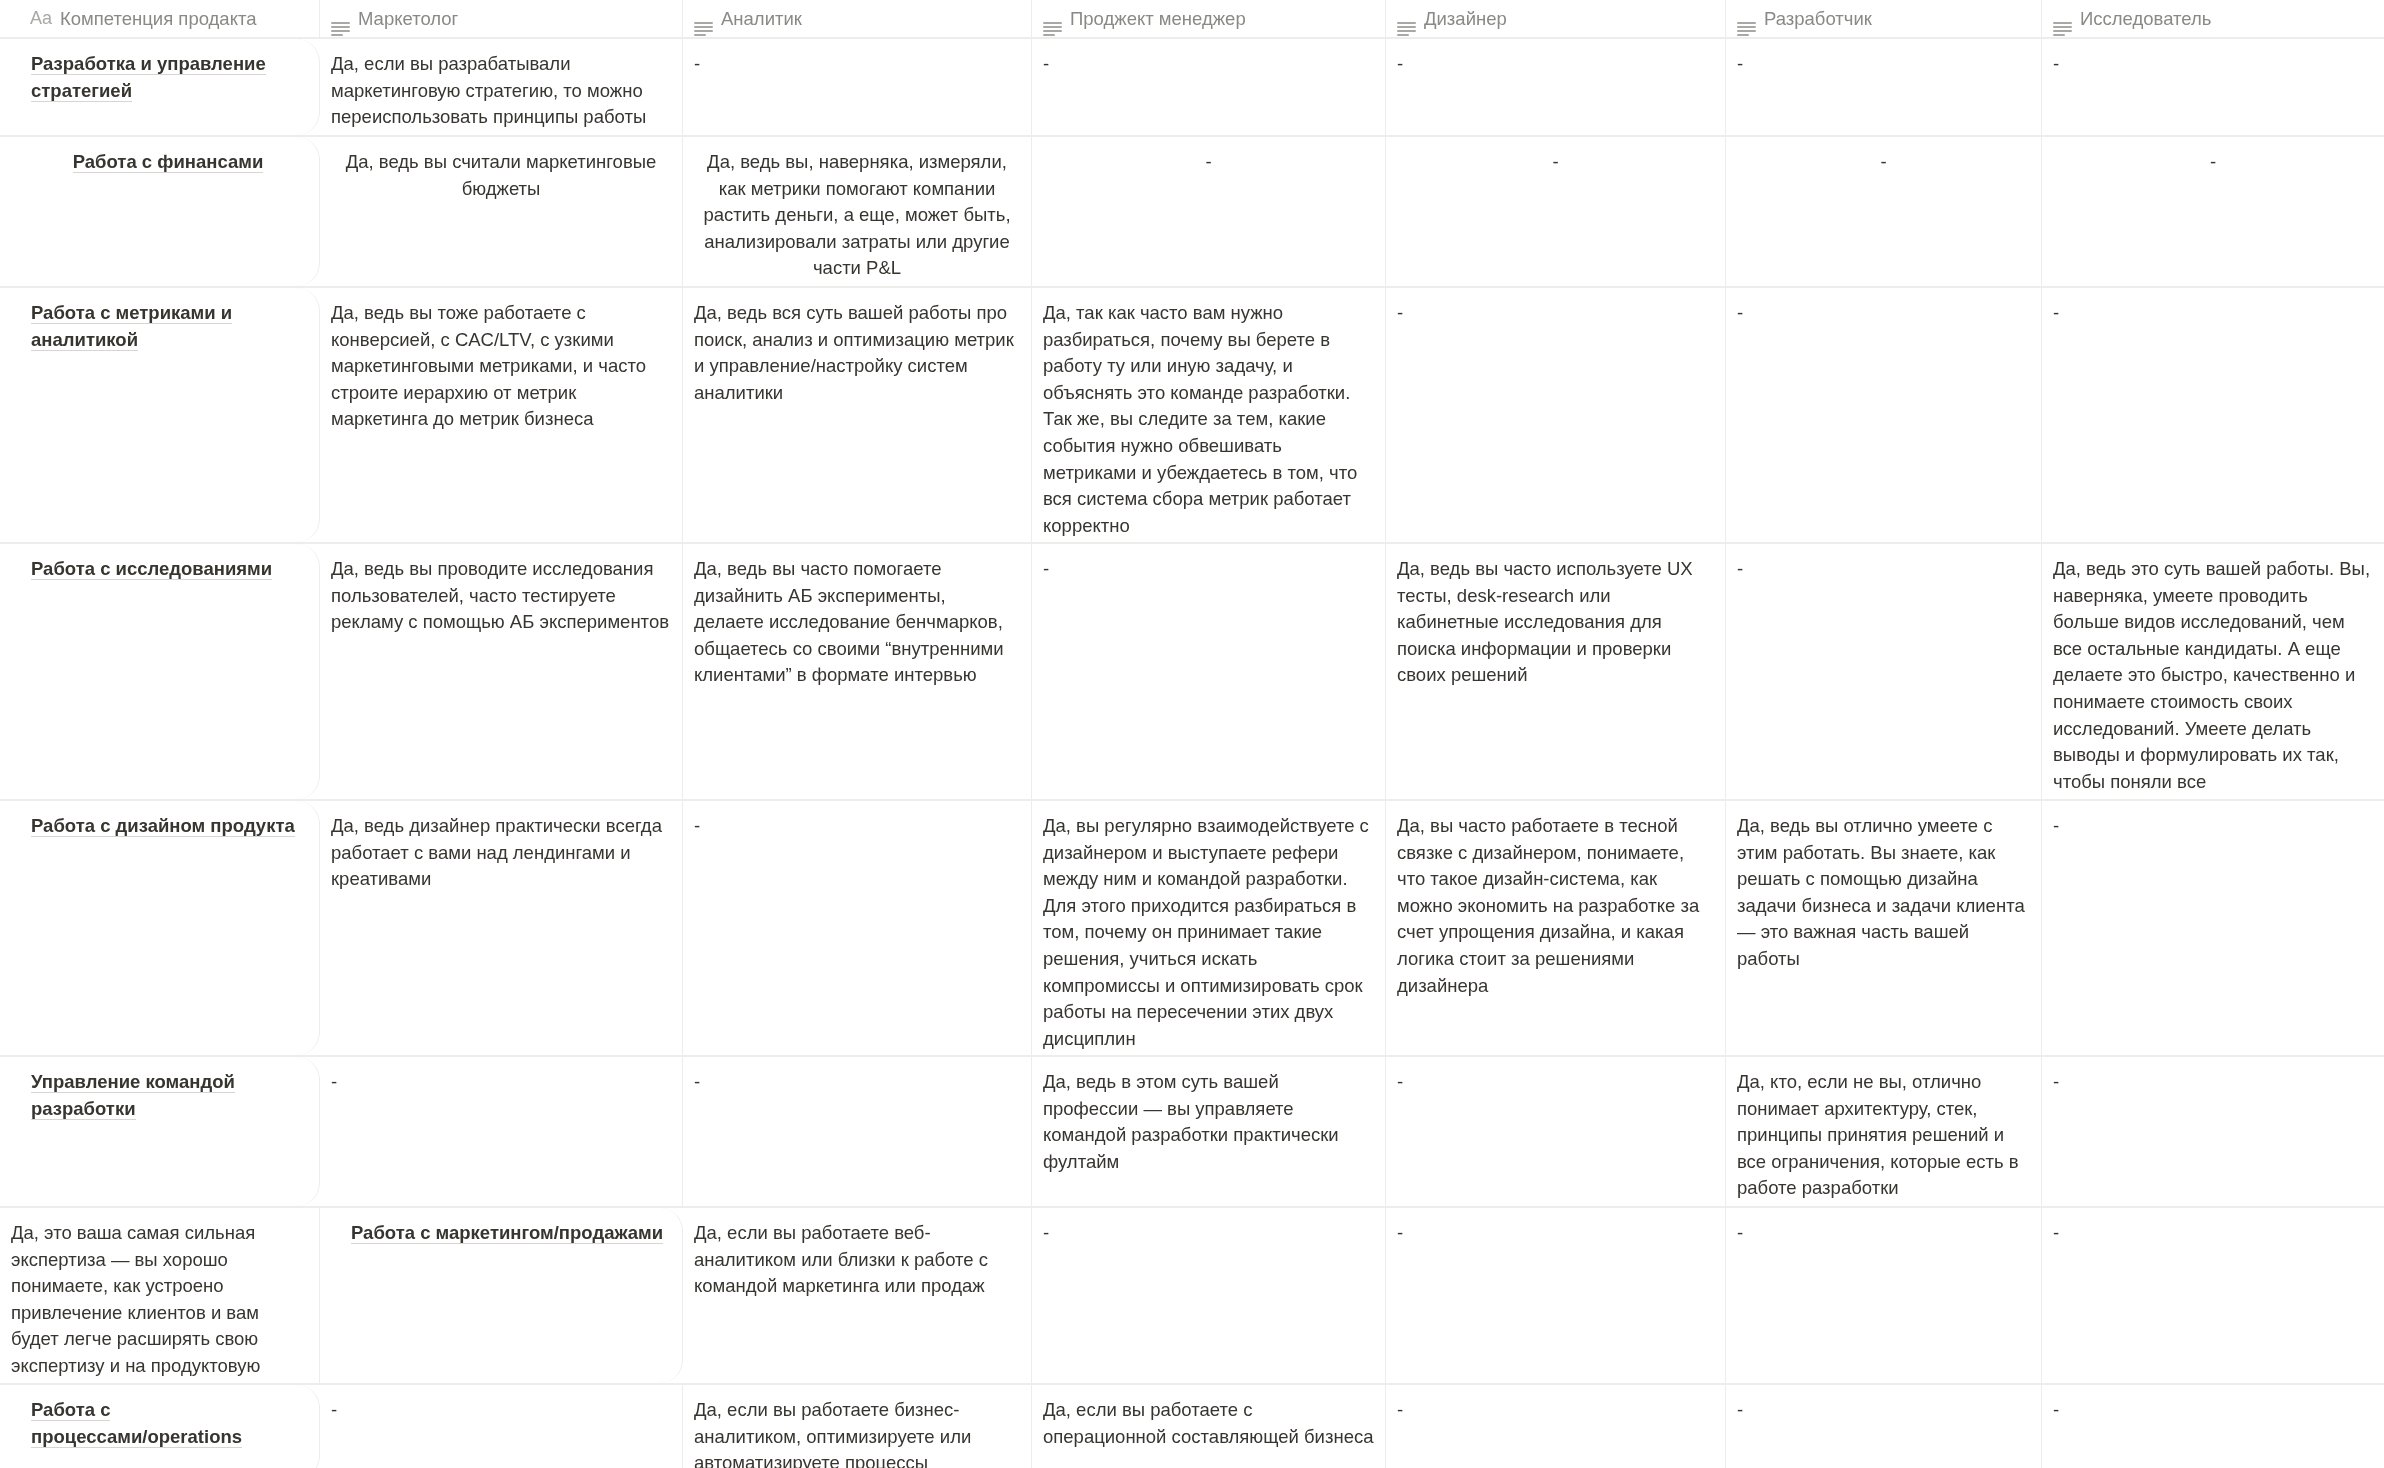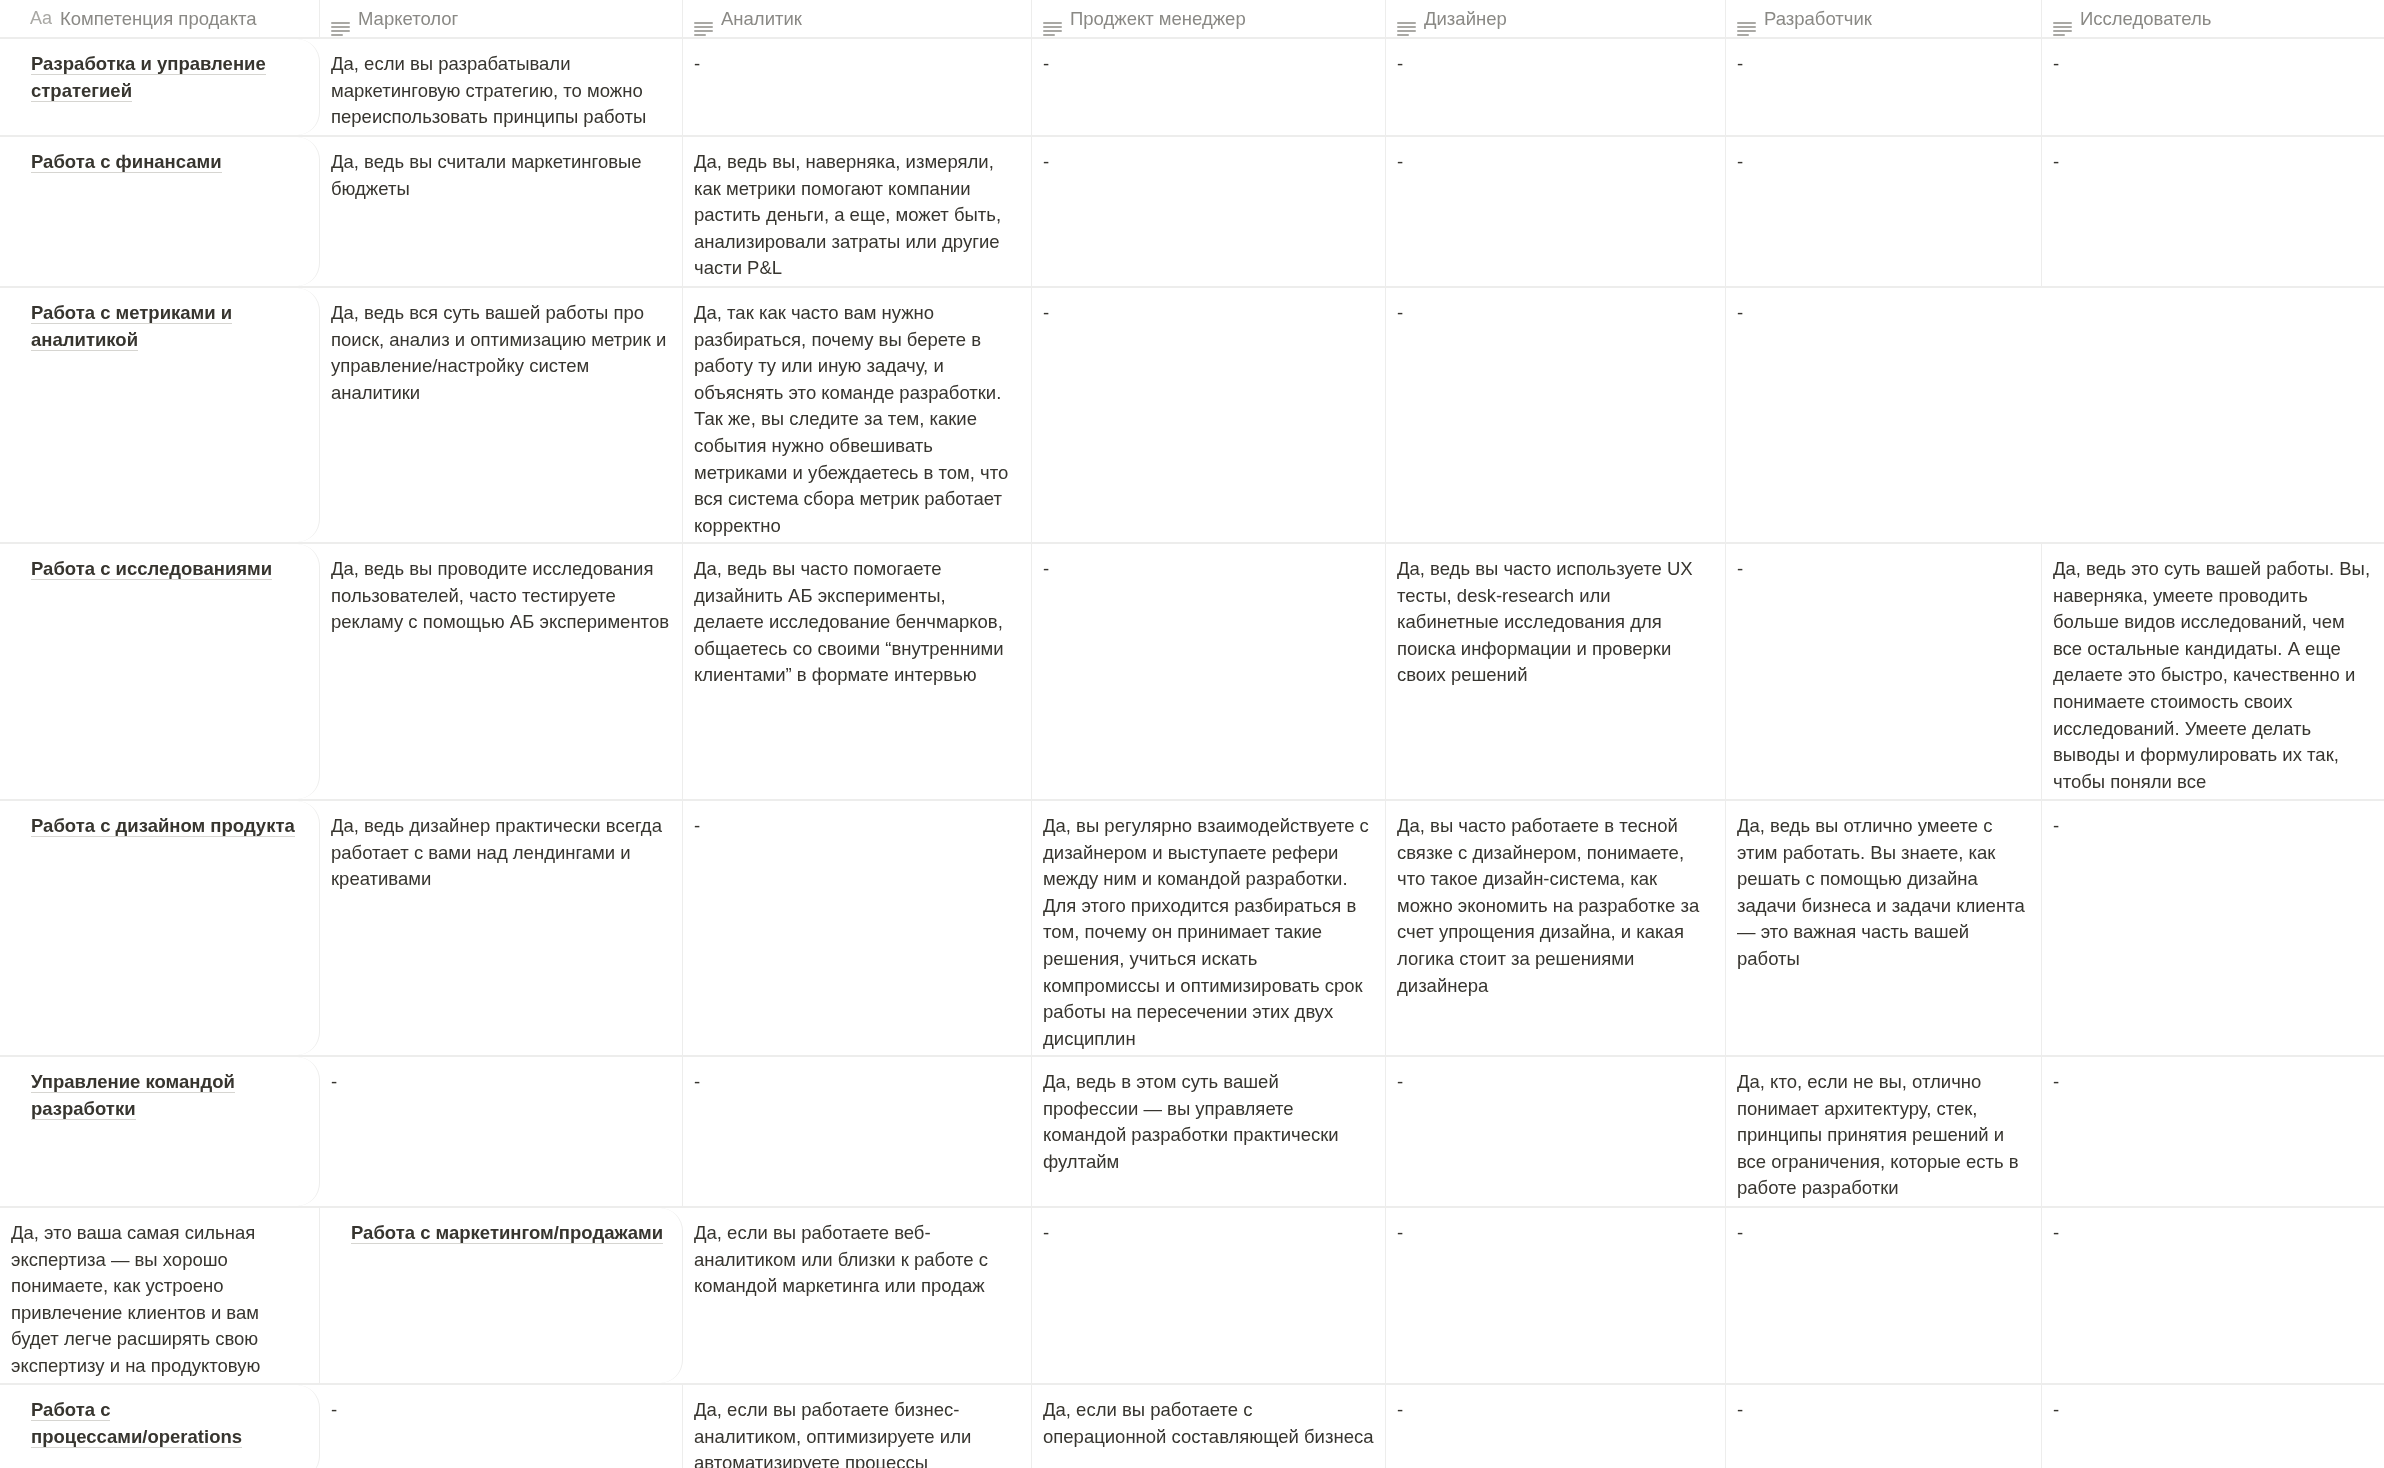--- a/index.html
+++ b/index.html
@@ -80,21 +80,21 @@
     }
     .title-link {
       font-weight: 600;
       color: #37352f;
       text-decoration: none;
       border-bottom: 1.5px solid #d6d5d1;
       line-height: 26.6px;
       cursor: pointer;
     }
     .r1 { height: 96px; }
-    .r2 { height: 149px; }
+    .r2 { height: 149px; text-align: center; }
     .r3 { height: 254px; }
     .r4 { height: 255px; }
     .r5 { height: 254px; }
     .r6 { height: 149px; }
     .r7 { height: 175px; }
     .r8 { height: 94px; border-bottom: 2px solid #ededec; }
   </style>
 </head>
 <body>
 
@@ -176,20 +176,21 @@
     <div class="cell">Да, ведь вы считали маркетинговые бюджеты</div>
     <div class="cell">Да, ведь вы, наверняка, измеряли, как метрики помогают компании растить деньги, а еще, может быть, анализировали затраты или другие части P&amp;L</div>
     <div class="cell">-</div>
     <div class="cell">-</div>
     <div class="cell">-</div>
     <div class="cell">-</div>
   </div>
 
   <div class="row r3">
     <div class="cell title-cell"><span class="title-link">Работа с метриками и аналитикой</span></div>
+    <div class="cell">Да, ведь вы тоже работаете с конверсией, с CAC/LTV, с узкими маркетинговыми метриками, и часто строите иерархию от метрик маркетинга до метрик бизнеса</div>
     <div class="cell">Да, ведь вся суть вашей работы про поиск, анализ и оптимизацию метрик и управление/настройку систем аналитики</div>
     <div class="cell">Да, так как часто вам нужно разбираться, почему вы берете в работу ту или иную задачу, и объяснять это команде разработки. Так же, вы следите за тем, какие события нужно обвешивать метриками и убеждаетесь в том, что вся система сбора метрик работает корректно</div>
     <div class="cell">-</div>
     <div class="cell">-</div>
     <div class="cell">-</div>
   </div>
 
   <div class="row r4">
     <div class="cell title-cell"><span class="title-link">Работа с исследованиями</span></div>
     <div class="cell">Да, ведь вы проводите исследования пользователей, часто тестируете рекламу с помощью АБ экспериментов</div>

